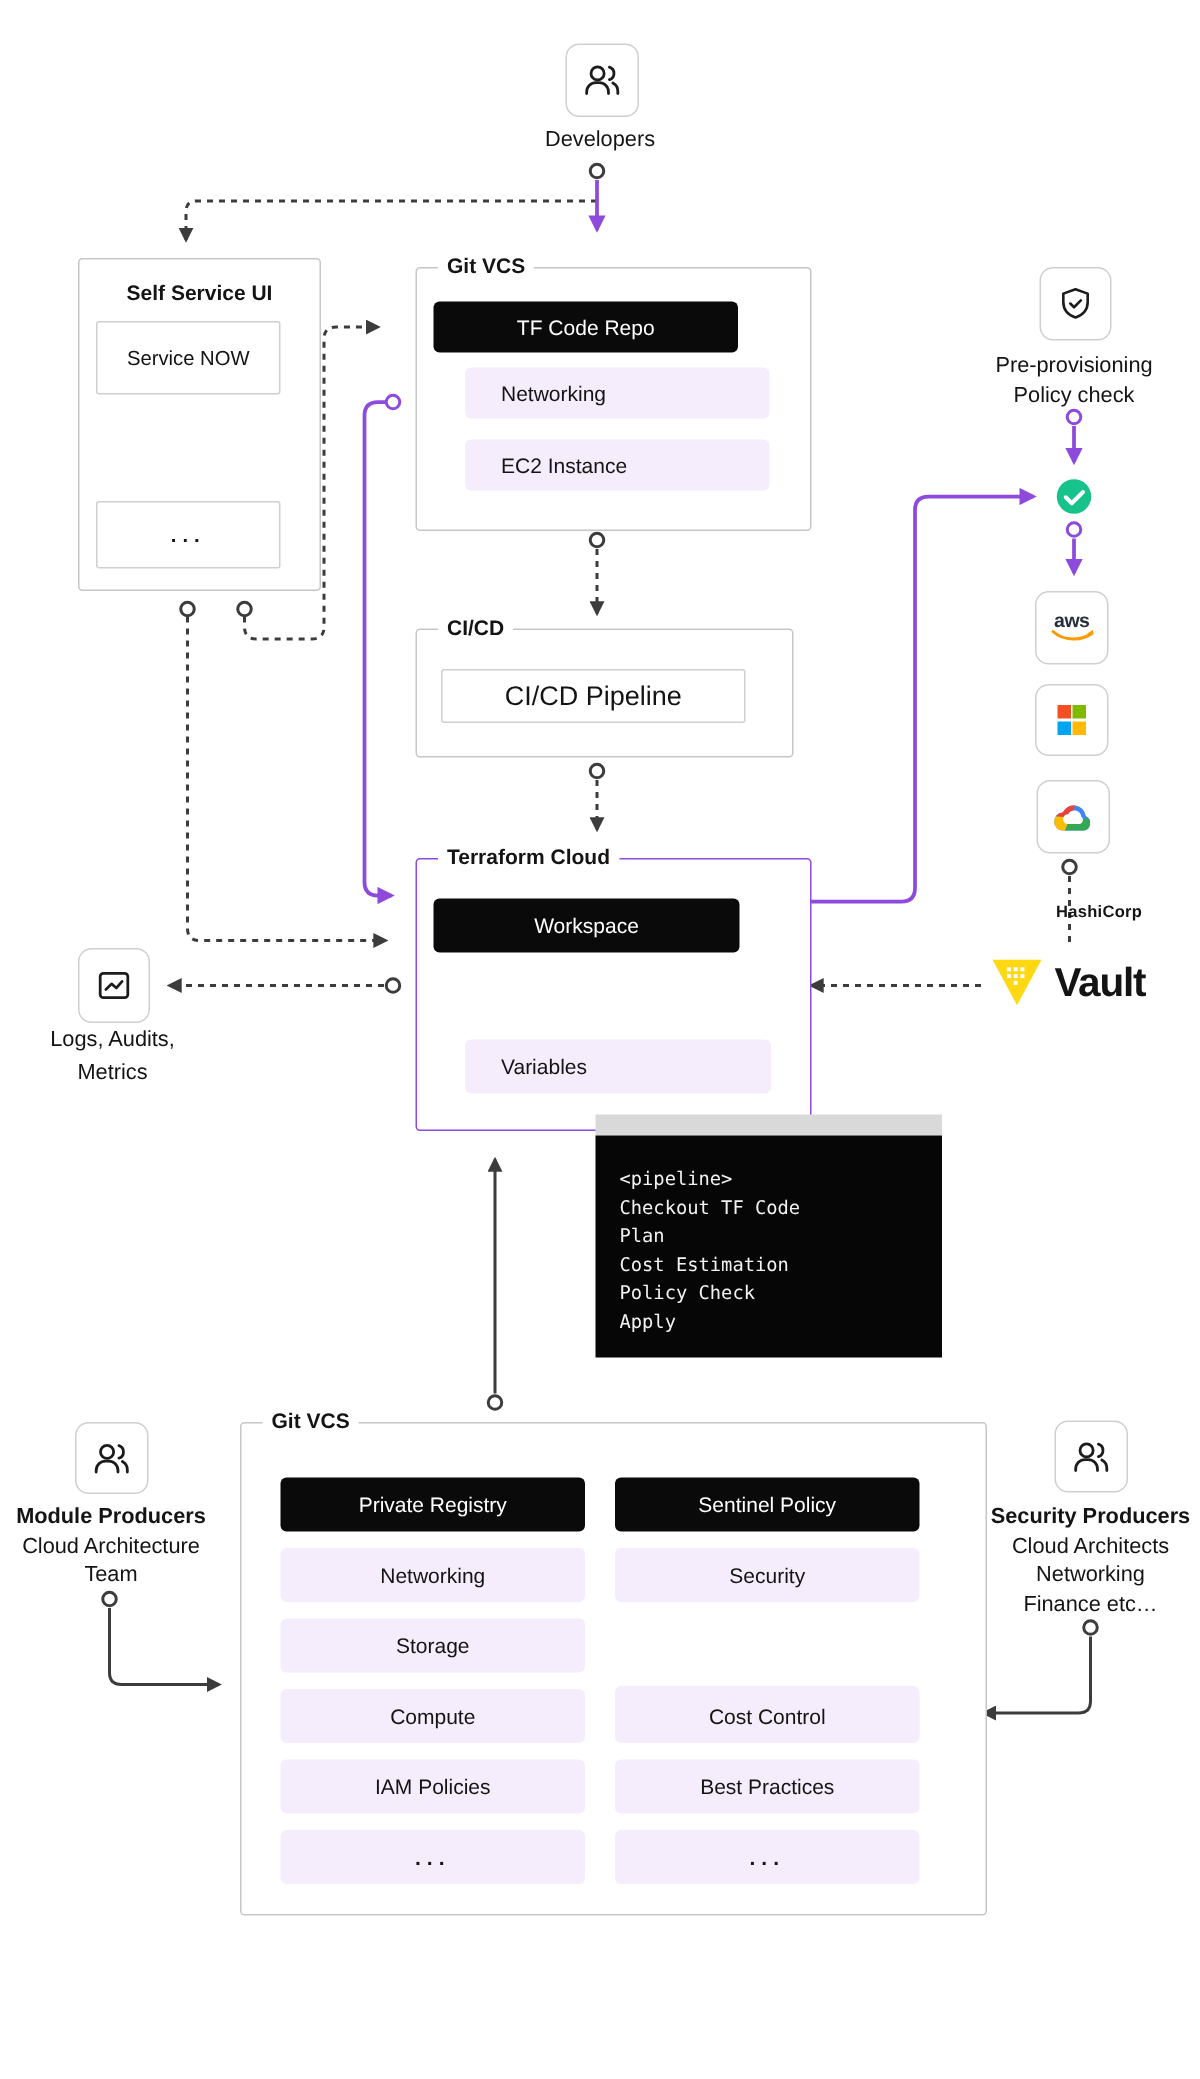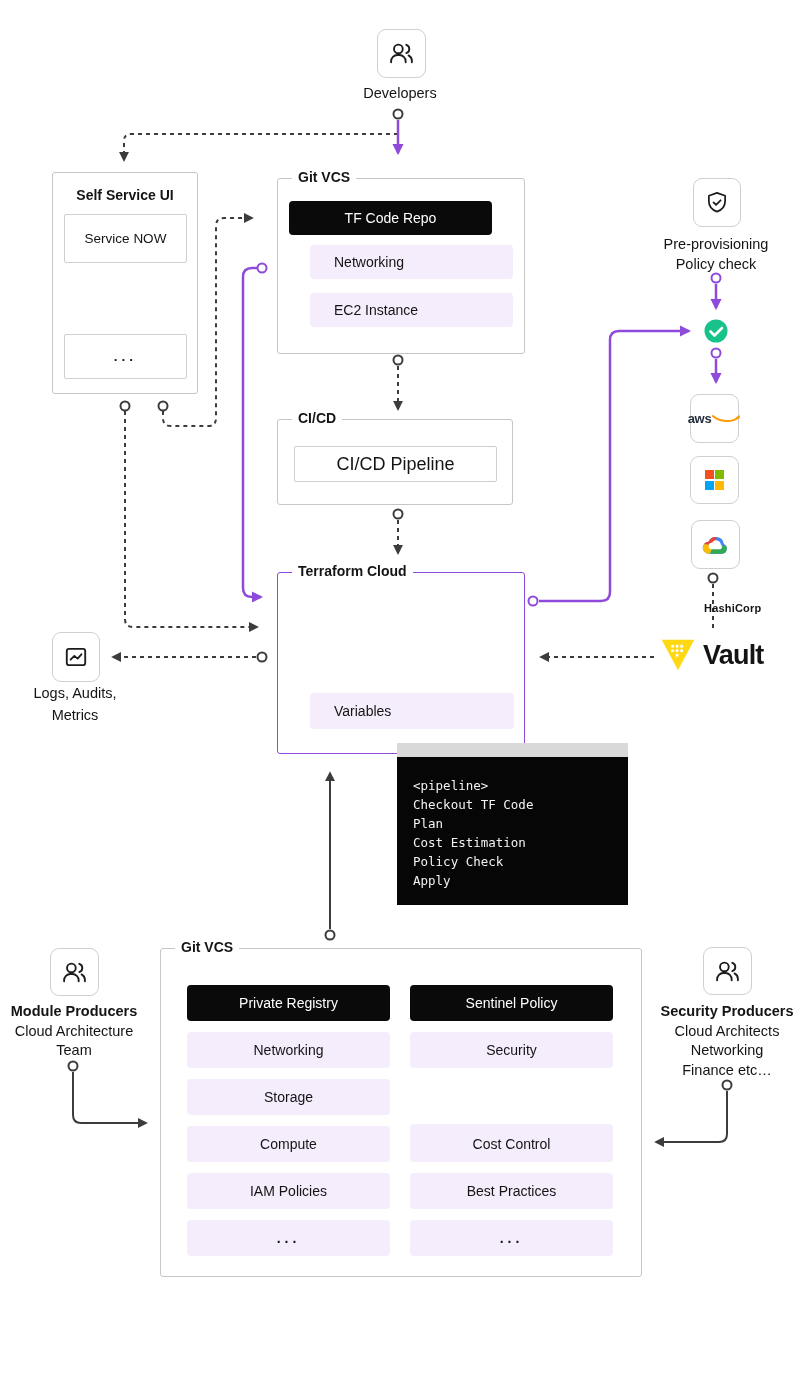--- a/index.html
+++ b/index.html
@@ -2,21 +2,21 @@
 <html><head>
 <meta charset="utf-8">
 <style>
   html,body{margin:0;padding:0;background:#fff;}
   .canvas{position:relative;width:800px;height:1386px;background:#fff;overflow:hidden;
           font-family:"Liberation Sans",sans-serif;color:#141414;}
   .overlay{position:absolute;left:0;top:0;pointer-events:none;}
   .abs{position:absolute;}
   .tile{position:absolute;border:1.3px solid #CFCFCF;border-radius:9px;background:#fff;
         display:flex;align-items:center;justify-content:center;}
-  .panel{position:absolute;border:1.3px solid #C6C6C6;border-radius:3px;background:#fff;}
+  .panel{position:absolute;border:1.3px solid #C6C6C6;border-radius:3px;background:#fff;padding-left:16px;}
   .panel.purple{border:1.6px solid #8E4ADB;}
   .legend{position:absolute;top:-10px;left:14px;background:#fff;padding:0 6px;
           font-size:14px;font-weight:600;white-space:nowrap;}
   .ptitle{position:absolute;top:14px;left:0;right:0;text-align:center;font-size:14px;font-weight:600;}
   .cell{position:absolute;border:1.2px solid #CFCFCF;border-radius:2px;background:#fff;
         display:flex;align-items:center;justify-content:center;text-align:center;
         font-size:13.5px;font-weight:500;line-height:17px;padding:0 4px;box-sizing:border-box;}
   .pill-black{position:absolute;background:#0A0A0A;color:#fff;border-radius:4px;
         display:flex;align-items:center;justify-content:center;font-size:14px;font-weight:500;}
   .lav{position:absolute;background:#F5EDFB;border-radius:4px;display:flex;align-items:center;
@@ -26,21 +26,21 @@
   .dots{letter-spacing:4px;font-weight:600;}
   .caption{position:absolute;text-align:center;font-size:14.5px;line-height:19.5px;font-weight:500;}
   .caption .reg{font-weight:400;}
   .term{position:absolute;left:397px;top:743px;width:231px;height:162px;}
   .term-head{height:14px;background:#D9D9D9;}
   .term-body{height:148px;background:#060606;padding:19px 0 0 16px;box-sizing:border-box;}
   .term-body div{color:#F2F2F2;font-family:"DejaVu Sans Mono",monospace;font-size:12.5px;line-height:19px;white-space:pre;}
   .brand-hashicorp{position:absolute;font-size:11px;font-weight:700;letter-spacing:0.2px;}
   .brand-vault{position:absolute;font-size:27px;font-weight:700;letter-spacing:-0.8px;line-height:1;}
   .mslogo{display:grid;grid-template-columns:9px 9px;grid-template-rows:9px 9px;gap:1.5px;}
-  .awswrap{display:flex;flex-direction:row;align-items:center;gap:0px;}
+  .awswrap{display:flex;flex-direction:column;align-items:center;gap:0px;}
   .awstext{font-size:13px;font-weight:700;letter-spacing:-0.3px;color:#252F3E;line-height:11px;}
 </style>
 </head>
 <body>
 
 <div class="canvas">
 
   <svg class="overlay" width="800" height="1386" viewBox="0 0 800 1386">
     <defs>
       <marker id="mD" viewBox="0 0 8 8" refX="6.5" refY="4" markerWidth="5" markerHeight="5" orient="auto">
@@ -124,20 +124,21 @@
     <div class="lav left" style="left:32px;top:114px;width:203px;height:34px;">EC2 Instance</div>
   </div>
 
   <div class="panel" style="left:277px;top:419px;width:234px;height:84px;">
     <span class="legend">CI/CD</span>
     <div class="cell" style="left:16px;top:26px;width:203px;height:36px;font-size:18px;">CI/CD Pipeline</div>
   </div>
 
   <div class="panel purple" style="left:277px;top:572px;width:246px;height:180px;">
     <span class="legend">Terraform Cloud</span>
+    <div class="pill-black" style="left:11px;top:26px;width:204px;height:36px;">Workspace</div>
     <div class="lav left" style="left:32px;top:120px;width:204px;height:36px;">Variables</div>
   </div>
 
   <div class="tile" style="left:52px;top:632px;width:46px;height:48px;">
     <svg width="26" height="26" viewBox="0 0 24 24" fill="none" stroke="#1c1c1c" stroke-width="1.7" stroke-linecap="round" stroke-linejoin="round">
       <rect x="3.5" y="4.5" width="17" height="15" rx="2"></rect>
       <path d="M7 14.5 L10.5 11 L13.5 13.5 L17 9.5"></path>
     </svg>
   </div>
   <div class="abs caption" style="left:0px;top:683px;width:150px;line-height:21.5px;">

